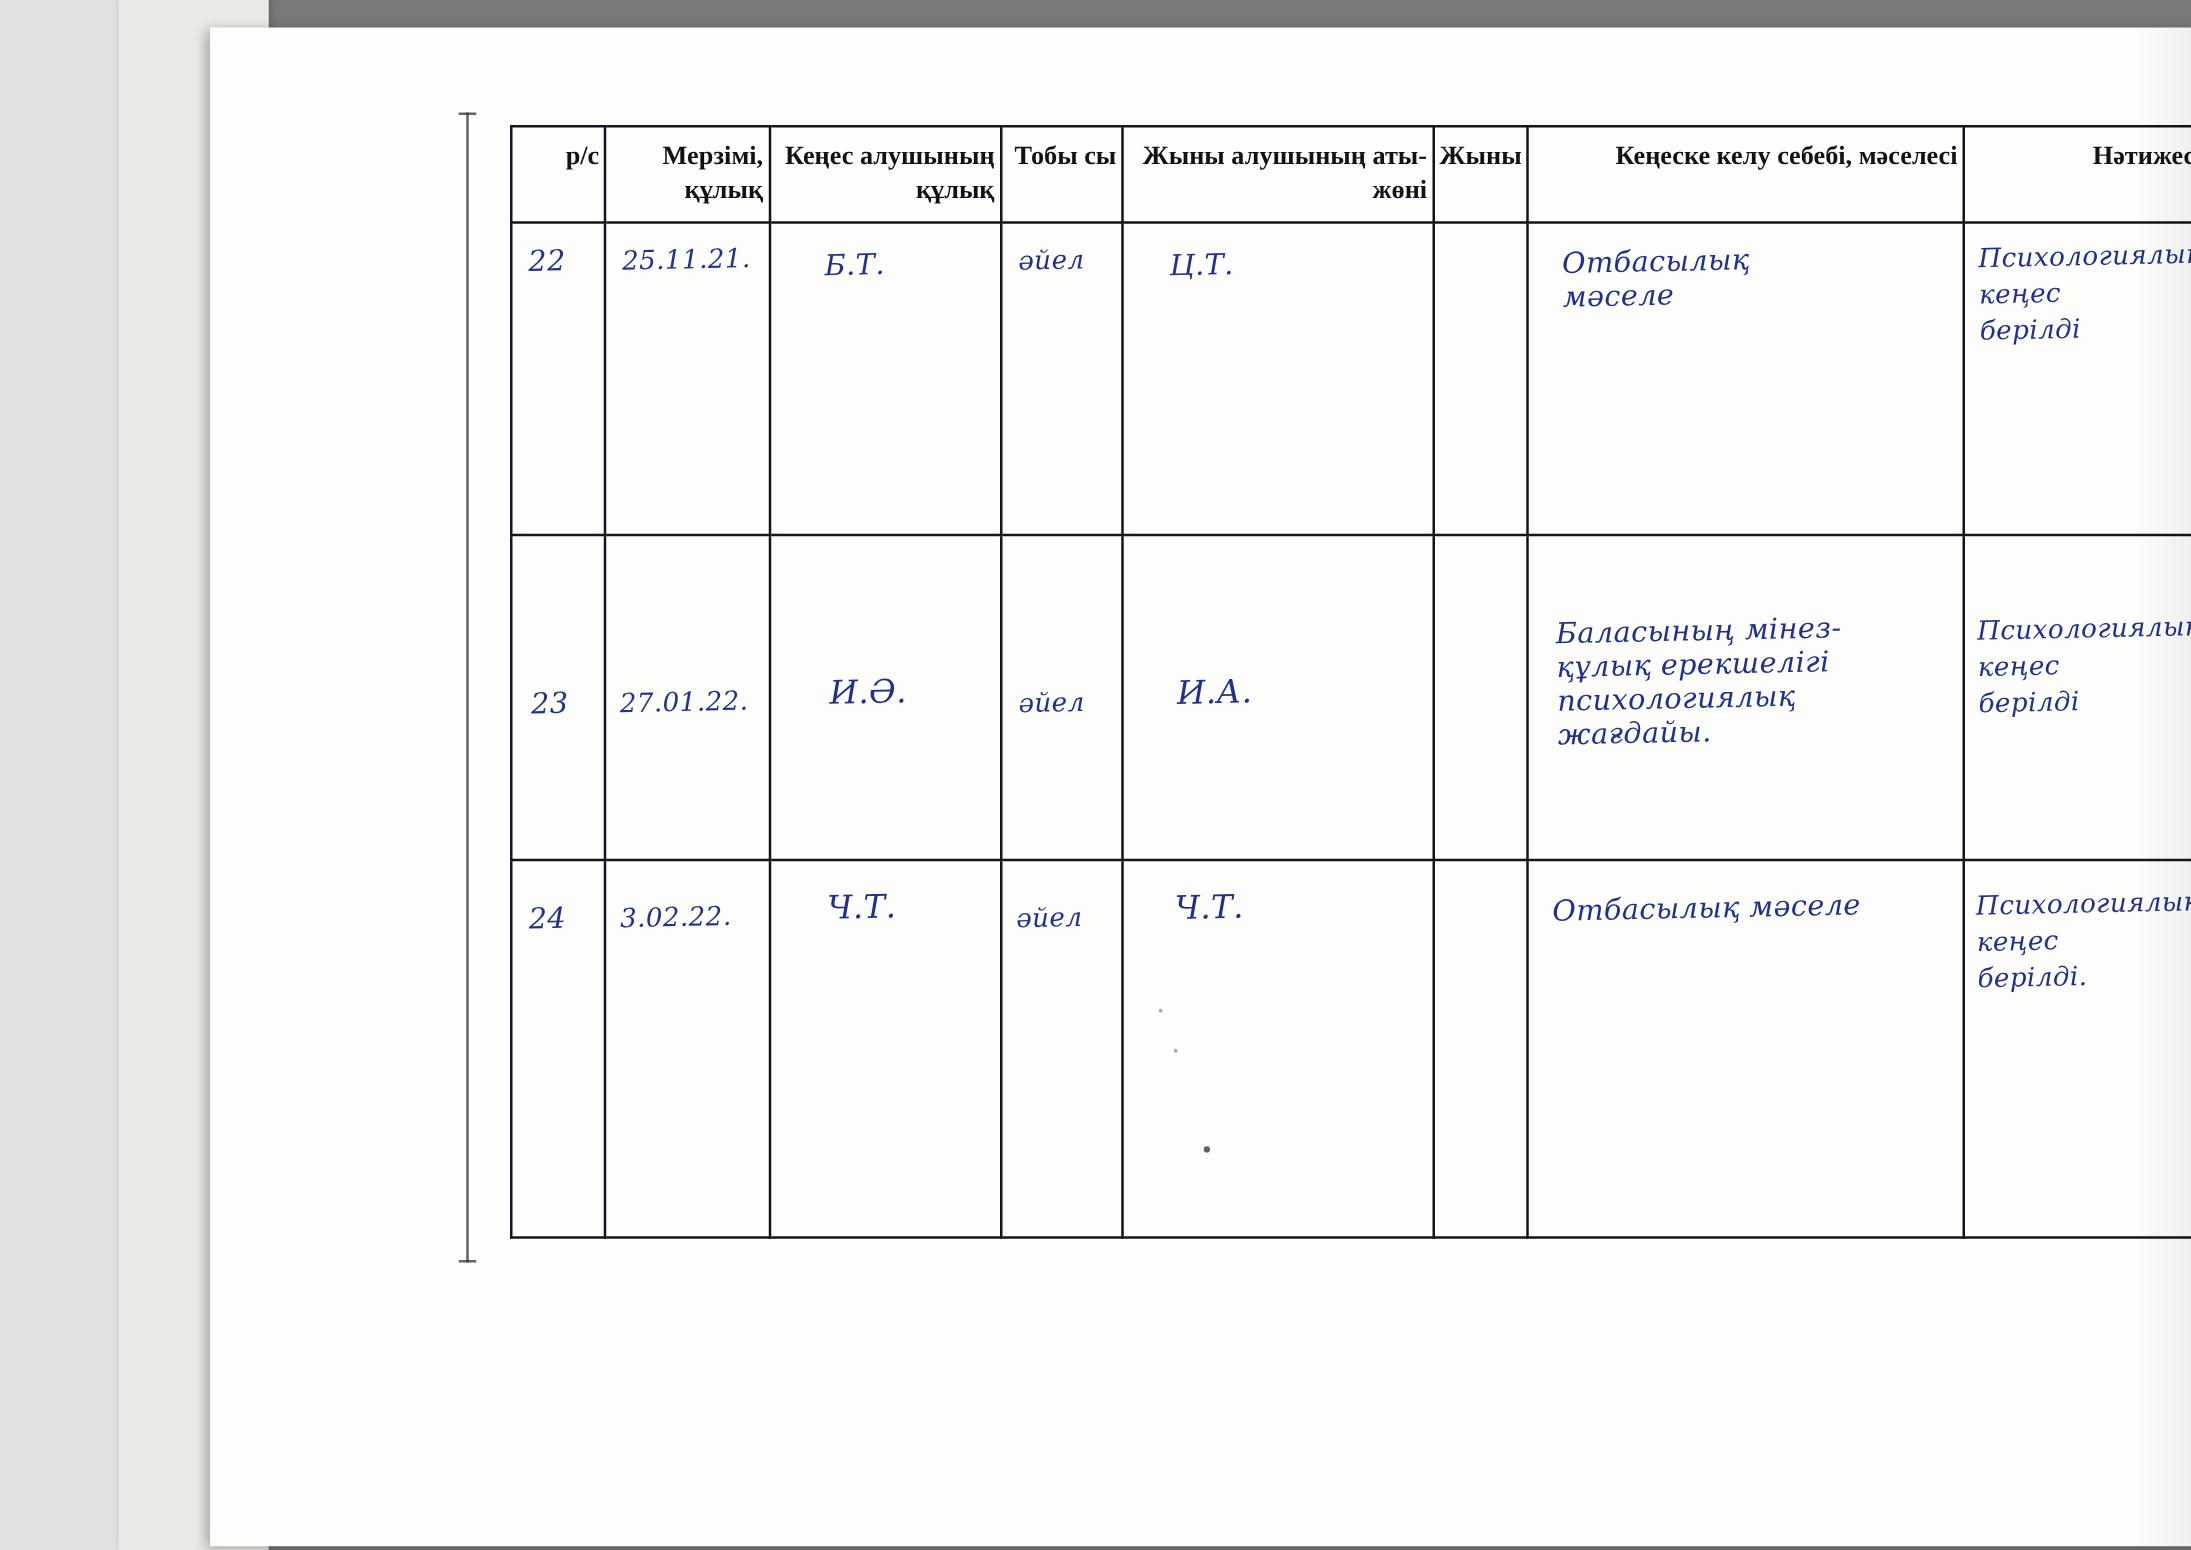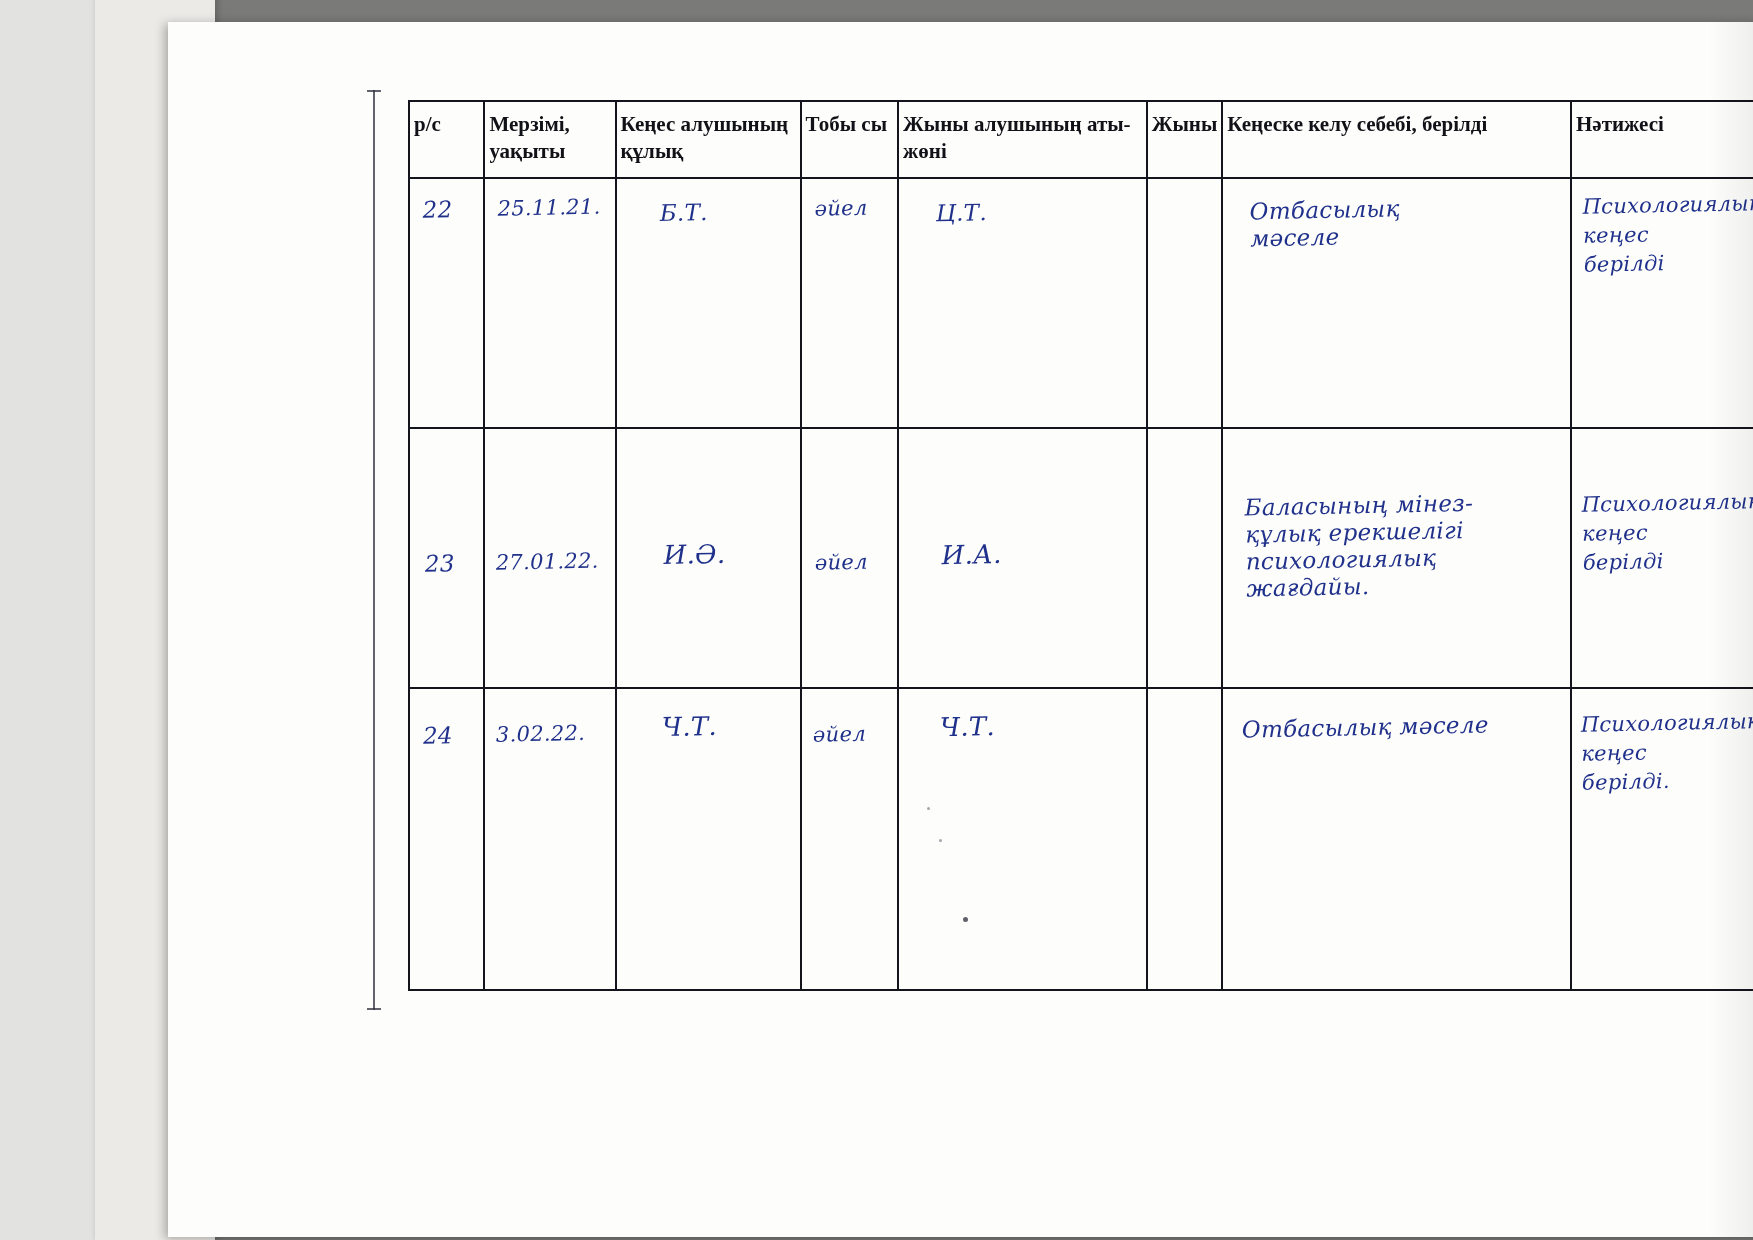--- a/index.html
+++ b/index.html
@@ -88,21 +88,21 @@
     table-layout: fixed;
     background: transparent;
   }
   .register-table th,
   .register-table td {
     border: 2px solid #14141c;
     vertical-align: top;
     padding: 0;
   }
   .register-table thead th {
-    text-align: left;
+    text-align: right;
     font-family: "Liberation Serif", serif;
     font-weight: bold;
     font-size: 21px;
     line-height: 27px;
     color: #111118;
     padding: 9px 4px 12px 4px;
     vertical-align: top;
   }
 
   
@@ -181,26 +181,26 @@
           <col class="c-code">
           <col class="c-sex">
         <col class="c-name">
           <col class="c-group">
           <col class="c-reason">
           <col class="c-result">
       </colgroup>
       <thead>
         <tr>
           <th>р/с</th>
-          <th>Мерзімі, уақыты</th>
+          <th>Мерзімі, құлық</th>
           <th>Кеңес алушының құлық</th>
           <th>Тобы сы</th>
           <th>Жыны алушының аты-жөні</th>
           <th>Жыны</th>
-          <th>Кеңеске келу себебі, берілді</th>
+          <th>Кеңеске келу себебі, мәселесі</th>
           <th>Нәтижесі</th>
         </tr>
       </thead>
       <tbody>
 
         <tr class="row-22">
           <td>
             <span class="hw pad-a">22</span>
           </td>
           <td>

